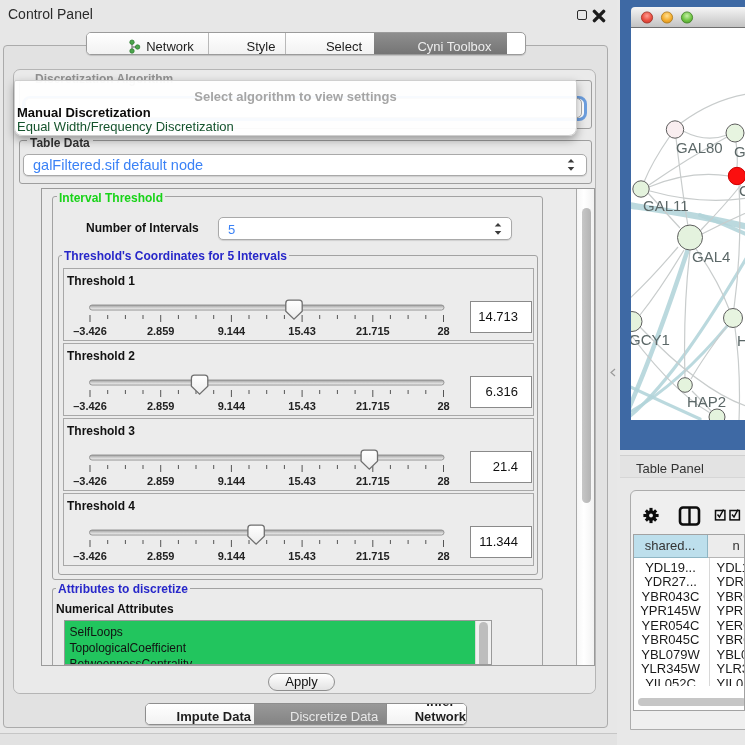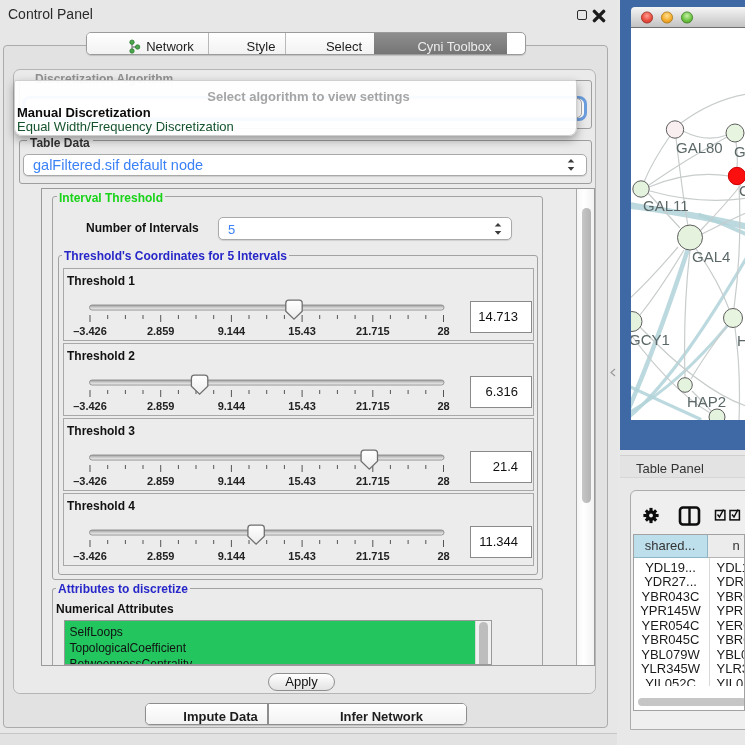--- a/index.html
+++ b/index.html
@@ -172,28 +172,29 @@
   <div style="position:absolute;right:3px;top:1px;width:9px;height:60px;background:#bdbdbd;border-radius:5px;"></div>
   <div style="position:absolute;left:5px;top:3px;font-size:12px;color:#111;line-height:16px;">SelfLoops<br>TopologicalCoefficient<br>BetweennessCentrality</div>
 </div>
 
 <div class="abs" style="left:41px;top:665px;width:554px;height:1px;background:#9a9a9a;"></div>
 <div class="abs" style="left:14px;top:666px;width:581px;height:27px;background:#EAEAEA;border-radius:0 0 7px 7px;"></div>
 
 <div class="abs" style="left:268px;top:672.5px;width:67px;height:18px;background:linear-gradient(#ffffff,#eeeeee 60%,#e3e3e3);border:1px solid #8f8f8f;border-radius:9px;box-sizing:border-box;font-size:13px;color:#111;text-align:center;line-height:16px;">Apply</div>
 
 <div class="abs" style="left:14px;top:80px;width:563px;height:56px;background:rgba(255,255,255,0.95);border:1px solid #cfcfcf;border-radius:2px 2px 8px 8px;box-shadow:0 4px 10px rgba(0,0,0,0.35);box-sizing:border-box;">
-  <div style="position:absolute;left:13px;top:8px;width:100%;text-align:center;font-size:13px;font-weight:bold;color:#a5a5a5;">Select algorithm to view settings</div>
+  <div style="position:absolute;left:0;top:8px;width:100%;text-align:center;font-size:13px;font-weight:bold;color:#a5a5a5;">Select algorithm to view settings</div>
   <div style="position:absolute;left:2px;top:24px;font-size:13px;font-weight:bold;color:#0b0b0b;">Manual Discretization</div>
   <div style="position:absolute;left:2px;top:38px;font-size:13px;color:#14532d;">Equal Width/Frequency Discretization</div>
 </div>
 
 <div class="seg" style="left:145px;top:703px;width:320px;height:19.5px;border-color:#8e8e8e;">
   <div class="s" style="width:93px;font-weight:bold;">Impute Data</div>
   <div class="sep" style="background:#8e8e8e;"></div>
+  <div class="s sd" style="width:121px;background:linear-gradient(#999,#848484);color:#e8e8e8;">Discretize Data</div>
   <div class="sep" style="background:#8e8e8e;"></div>
   <div class="s" style="flex:1;font-weight:bold;">Infer Network</div>
 </div>
 
 <div class="abs" style="left:620px;top:0;width:125px;height:450px;background:#3E69A4;"></div>
 <div class="abs" style="left:631px;top:7px;width:114px;height:21px;background:linear-gradient(#f5f5f5,#c3c3c3);border-bottom:1px solid #6f6f6f;border-radius:4px 0 0 0;box-sizing:border-box;"></div>
 <svg class="abs" style="left:631px;top:7px;" width="114" height="21" viewBox="0 0 114 21">
  <defs>
   <radialGradient id="rg" cx="0.5" cy="0.35" r="0.7">
         <stop offset="0" stop-color="#ff9c92"></stop>

